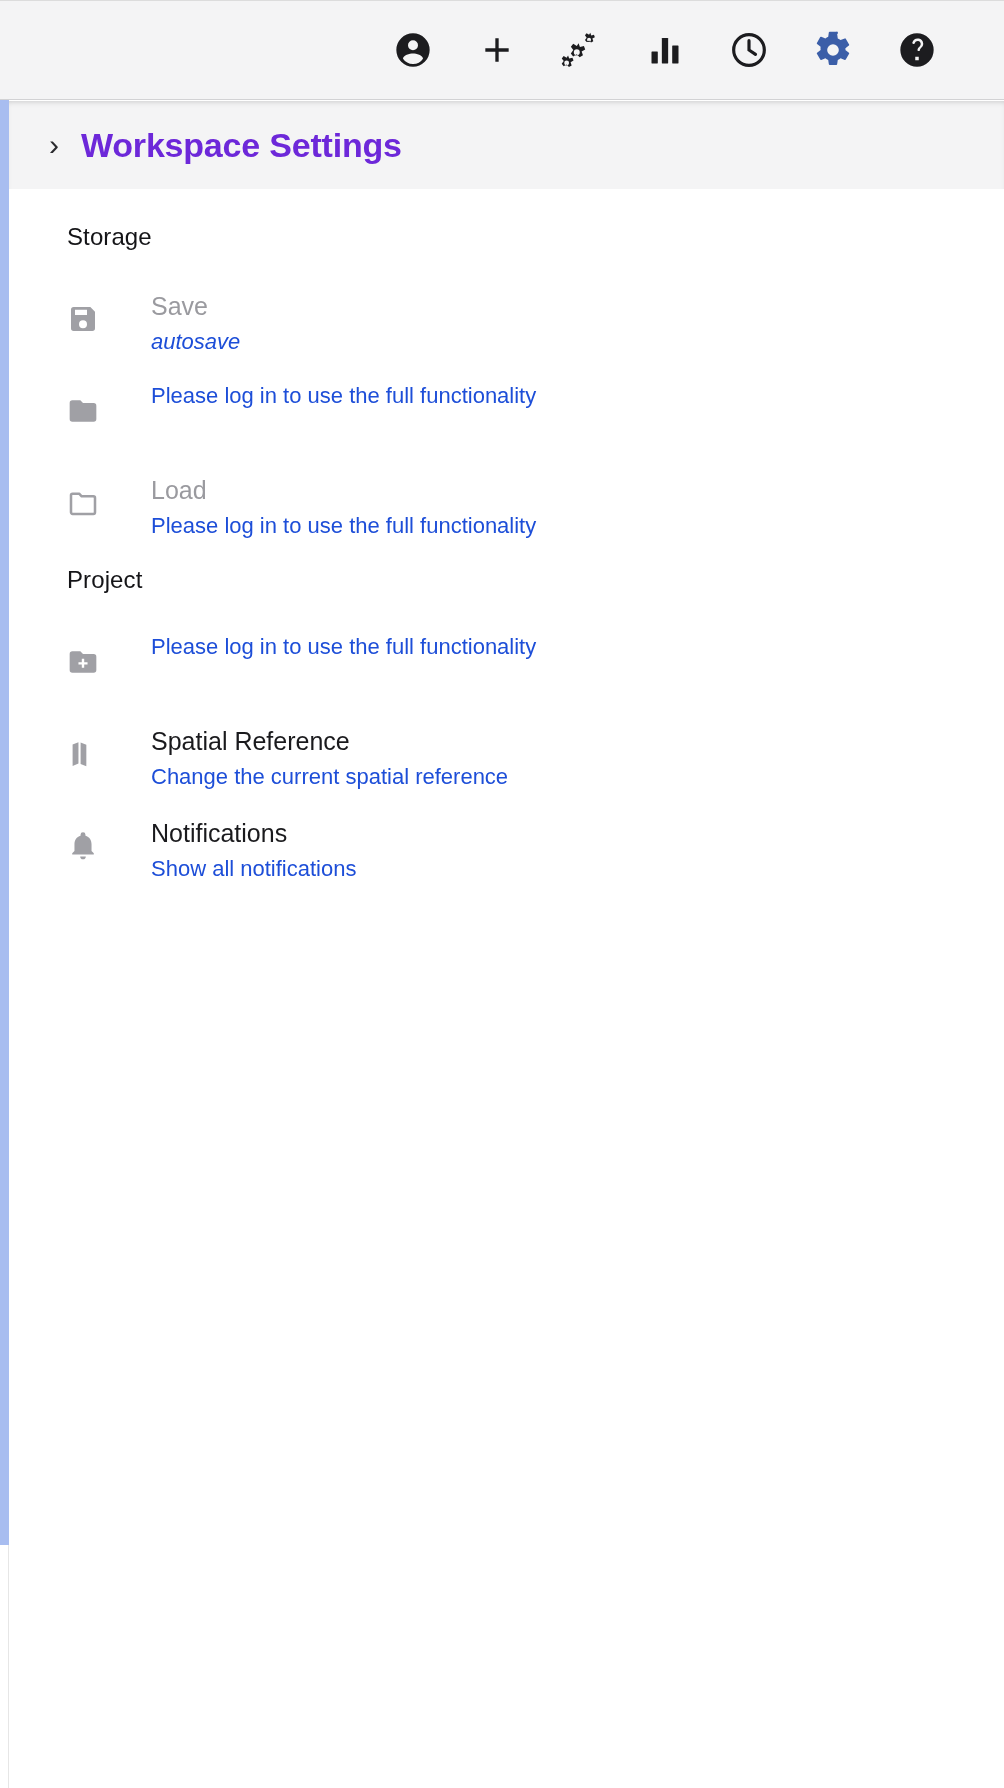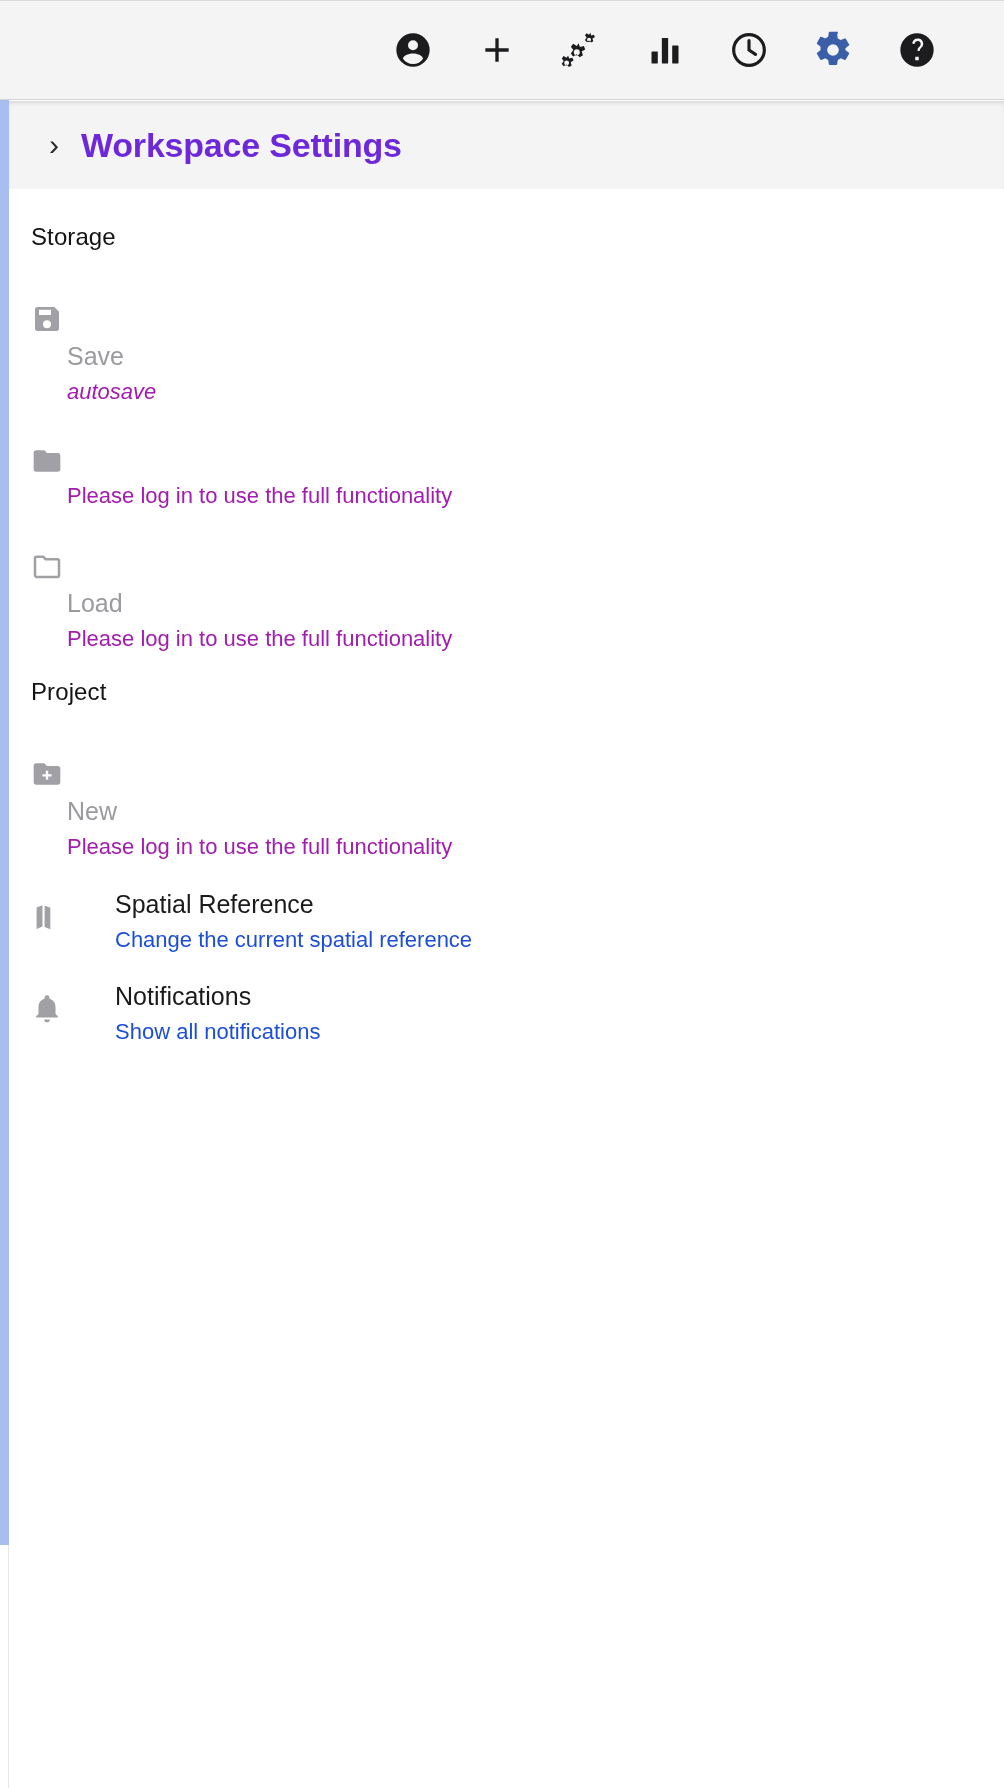--- a/index.html
+++ b/index.html
@@ -100,40 +100,41 @@
 
   
   .panel-body {
     position: absolute;
     left: 9px;
     top: 189px;
     width: 995px;
     height: 1356px;
     background: #ffffff;
     padding-top: 34px;
+    padding-left: 36px;
   }
 
   .section-title {
     font-size: 24px;
     color: #141417;
     padding-left: 22px;
     margin-bottom: 26px;
     margin-top: 12px;
     letter-spacing: 0.1px;
   }
   .section-title.first { margin-top: 0; }
 
   .row {
     display: flex;
     align-items: flex-start;
     padding: 14px 22px 14px 22px;
     min-height: 92px;
     cursor: pointer;
   }
-  .row.disabled { cursor: default; flex-direction: column; }
+  .row.disabled { cursor: default; }
 
   .row-icon {
     width: 48px;
     min-width: 48px;
     height: 44px;
     display: flex;
     align-items: center;
     justify-content: flex-start;
     margin-top: 6px;
   }
@@ -149,21 +150,21 @@
     line-height: 1.2;
     color: #1a1a1d;
     margin-bottom: 8px;
   }
   .row-sub {
     font-size: 22px;
     line-height: 1.2;
     color: #1d4ed8;
   }
   .row.disabled .row-label { color: #9a9a9f; }
-  .row.disabled .row-sub  { color: #a21caf; }
+  .row.disabled .row-sub  { color: #1d4ed8; }
   .row-sub.italic { font-style: italic; }
 
   
   .panel-footer-fill {
     position: absolute;
     left: 9px;
     top: 1545px;
     width: 995px;
     height: 243px;
     background: #ffffff;
@@ -289,21 +290,20 @@
     <div class="section-title">Project</div>
 
     <div class="row disabled">
       <div class="row-icon">
         <svg width="32" height="32" viewBox="0 0 24 24">
           <path fill="#a0a0a5" d="M10 4H4a2 2 0 0 0-2 2v12a2 2 0 0 0 2 2h16a2 2 0 0 0 2-2V8a2 2 0 0 0-2-2h-8l-2-2z"></path>
           <path fill="#ffffff" d="M11.1 9.6h1.8v2.5h2.5v1.8h-2.5v2.5h-1.8v-2.5H8.6v-1.8h2.5z"></path>
         </svg>
       </div>
       <div class="row-text">
-        <span class="row-label">New</span>
         <span class="row-sub">Please log in to use the full functionality</span>
       </div>
     </div>
 
     <div class="row">
       <div class="row-icon">
         <svg width="32" height="32" viewBox="0 0 24 24" fill="#a0a0a5">
           <path d="M8.6 3.2 4.2 4.8v16.2l4.4-1.8V3.2z"></path>
           <path d="M10.2 3.4v16.1l4.3 1.6V5l-4.3-1.6z"></path>
         </svg>

